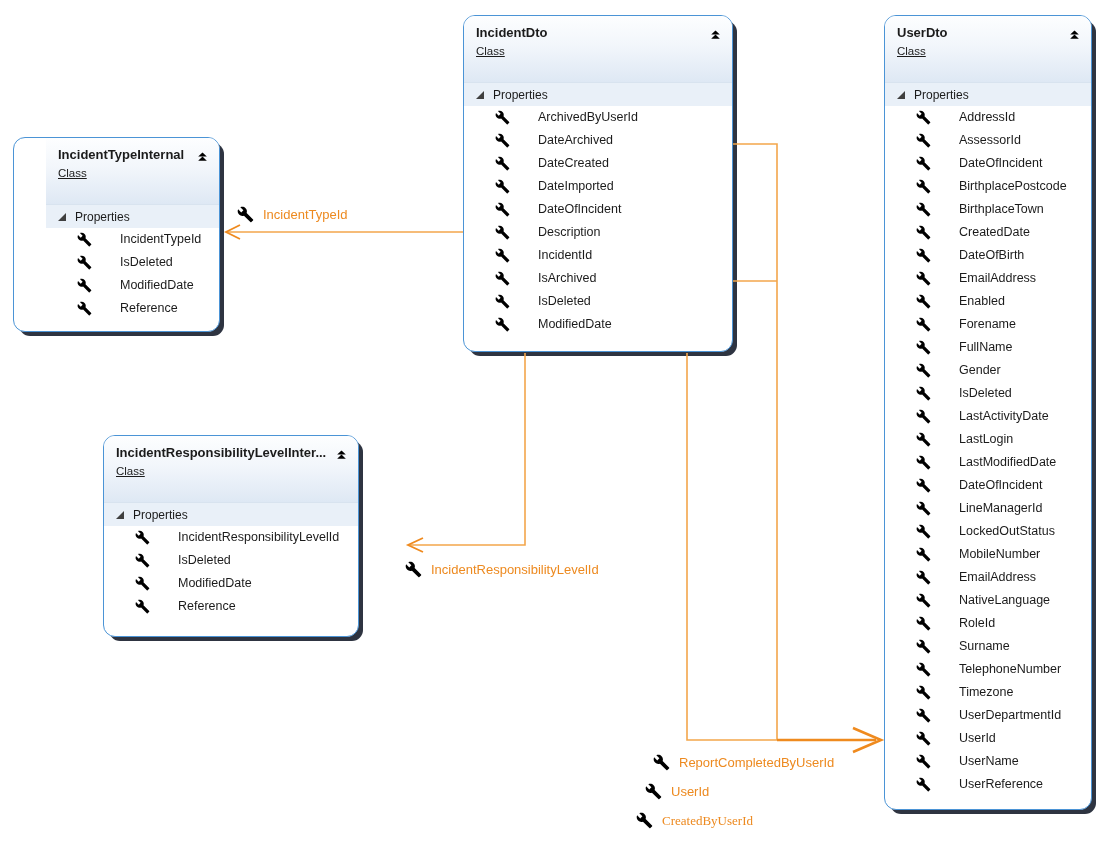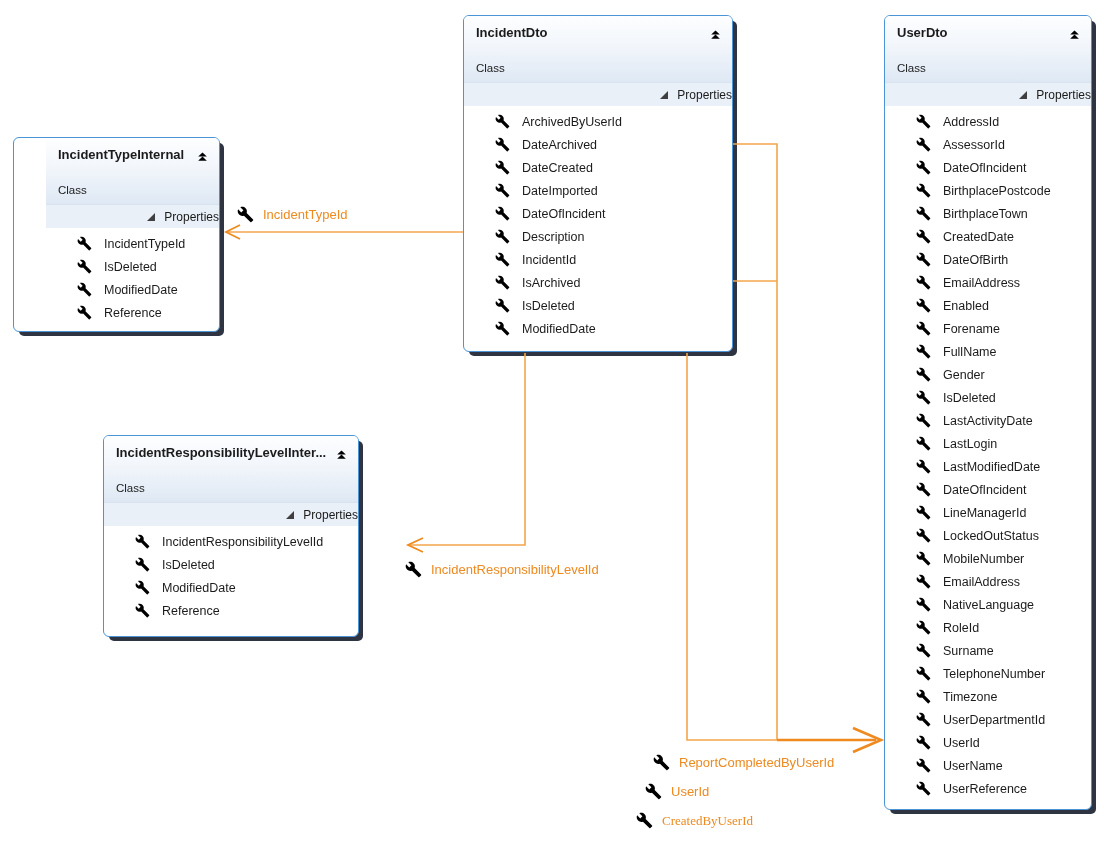--- a/index.html
+++ b/index.html
@@ -3,39 +3,39 @@
 <meta charset="utf-8">
 <style>
   html,body{margin:0;padding:0;}
   body{
     width:1104px;height:844px;position:relative;background:#ffffff;
     font-family:"Liberation Sans", sans-serif;overflow:hidden;
   }
   
   .class-box{
     position:absolute;box-sizing:border-box;background:#ffffff;
-    border:1px solid #4B94D6;border-radius:6px;
+    border:1px solid #4B94D6;border-radius:12px;
     box-shadow:5px 5px 0 -1px rgba(17,24,39,.88);
     display:flex;flex-direction:column;overflow:hidden;z-index:2;
   }
   .hdr{
     height:66px;box-sizing:border-box;padding:9px 12px 0 12px;position:relative;
     background:linear-gradient(180deg,#FDFEFF 0%,#F2F6FB 45%,#DEE8F4 100%);
   }
   .title{font-size:13px;font-weight:bold;color:#1B1B1B;white-space:nowrap;overflow:hidden;max-width:calc(100% - 18px);}
-  .subtitle{font-size:11.5px;color:#1B1B1B;margin-top:22px;}
+  .subtitle{font-size:11.5px;color:#1B1B1B;margin-top:5px;text-decoration:underline;}
   .chev{position:absolute;top:11px;right:9px;width:15px;height:15px;}
   .sect{
     height:24px;box-sizing:border-box;flex:0 0 24px;background:#E9F0F8;
     border-top:1px solid #D8E3EF;display:flex;align-items:center;
-    padding-left:12px;gap:9px;font-size:12px;color:#1B1B1B;justify-content:flex-end;
+    padding-left:12px;gap:9px;font-size:12px;color:#1B1B1B;
   }
   .tri{width:0;height:0;border-left:8px solid transparent;border-bottom:8px solid #3F3F3F;}
   .props{padding-top:4px;}
-  .prop-row{height:23px;display:flex;align-items:center;padding-left:31px;gap:12px;}
+  .prop-row{height:23px;display:flex;align-items:flex-start;padding-left:31px;gap:28px;}
   .wr{width:15px;height:15px;flex:0 0 15px;}
   .prop-label{font-size:12.5px;color:#1B1B1B;white-space:nowrap;}
   
   .assoc-label{position:absolute;display:flex;align-items:center;gap:9px;z-index:12;}
   .assoc-label .wr{width:17px;height:17px;flex:0 0 17px;}
   .assoc-label span{font-size:13px;color:#ED8A20;white-space:nowrap;}
   
   svg.overlay{position:absolute;left:0;top:0;width:1104px;height:844px;pointer-events:none;z-index:10;}
   .line{fill:none;stroke:#F3A64B;stroke-width:1.6;}
   .line-bright{fill:none;stroke:#EF8A1E;stroke-width:2.6;}

